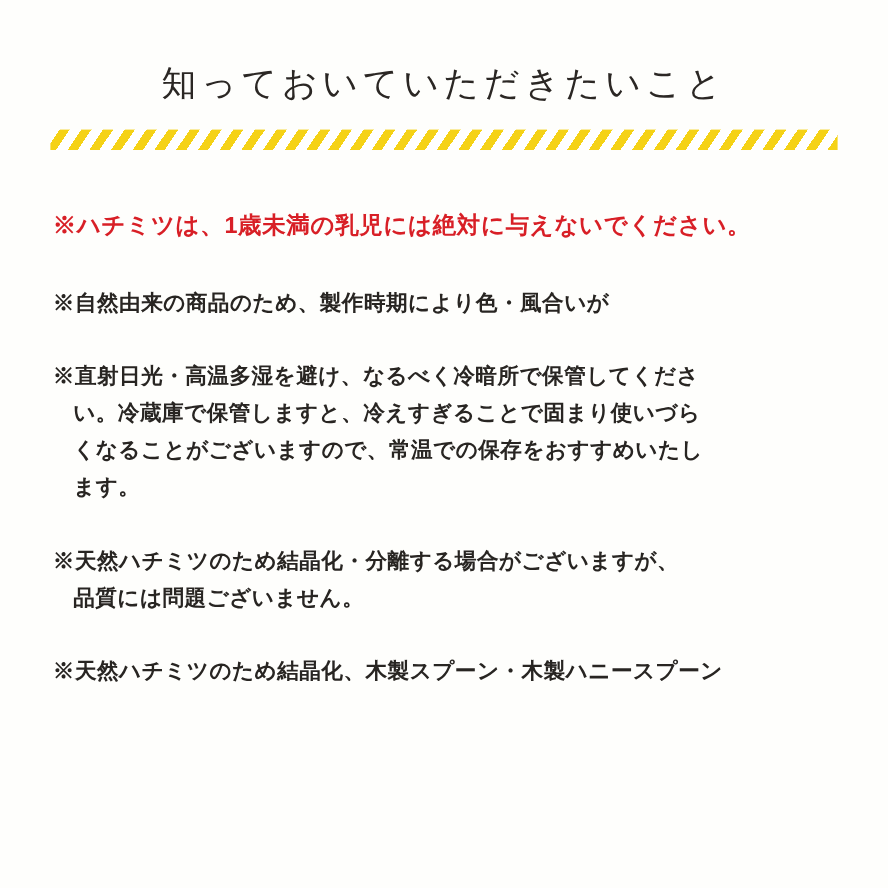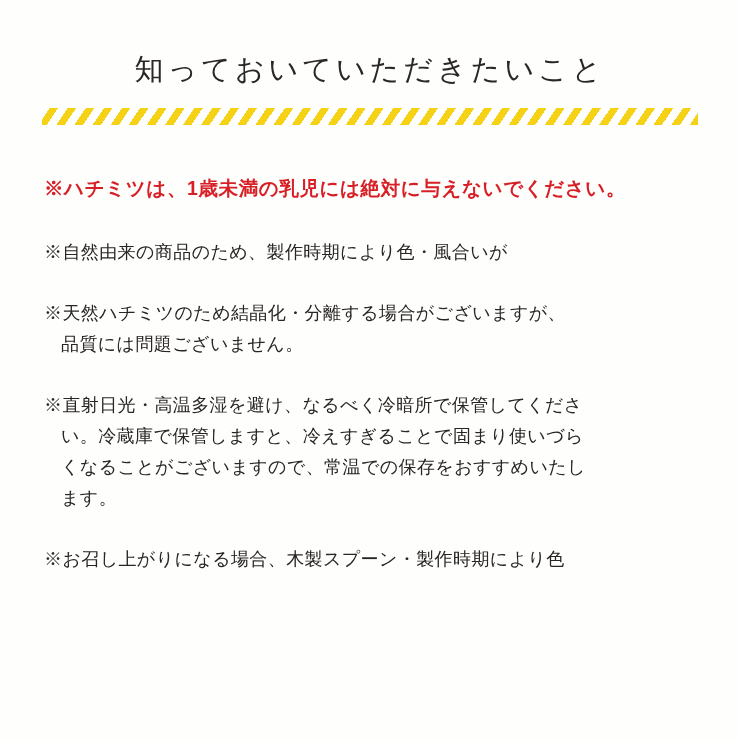--- a/index.html
+++ b/index.html
@@ -61,20 +61,21 @@
     margin: 0 0 34px 0;
   }
   .note {
     font-size: 18px;
     line-height: 1.72;
     letter-spacing: 0.4px;
     color: #282522;
     margin: 0 0 30px 0;
     text-indent: 0;
     padding-left: 17px;
+    font-weight: bold;
   }
   .note span.marker {
     margin-left: -17px;
   }
   .note-body {
     display: inline;
   }
 </style>
 </head>
 <body>
@@ -87,29 +88,29 @@
 
   <div class="content">
 
     <p class="warning">※ハチミツは、1歳未満の乳児には絶対に与えないでください。</p>
 
     <p class="note">
       <span class="marker">※</span><span class="note-body">自然由来の商品のため、製作時期により色・風合いが</span><br>
     </p>
 
     <p class="note">
-      <span class="marker">※</span><span class="note-body">天然ハチミツのため結晶化・分離する場合がございますが、</span><br>
-      <span class="note-body">品質には問題ございません。</span>
-    </p>
-
-    <p class="note">
       <span class="marker">※</span><span class="note-body">直射日光・高温多湿を避け、なるべく冷暗所で保管してくださ</span><br>
       <span class="note-body">い。冷蔵庫で保管しますと、冷えすぎることで固まり使いづら</span><br>
       <span class="note-body">くなることがございますので、常温での保存をおすすめいたし</span><br>
       <span class="note-body">ます。</span>
     </p>
 
     <p class="note">
-      <span class="marker">※</span><span class="note-body">お召し上がりになる場合、木製スプーン・製作時期により色</span><br>
+      <span class="marker">※</span><span class="note-body">天然ハチミツのため結晶化・分離する場合がございますが、</span><br>
+      <span class="note-body">品質には問題ございません。</span>
+    </p>
+
+    <p class="note">
+      <span class="marker">※</span><span class="note-body">天然ハチミツのため結晶化、木製スプーン・木製ハニースプーン</span><br>
     </p>
 
   </div>
 </div>
 
 </body></html>

